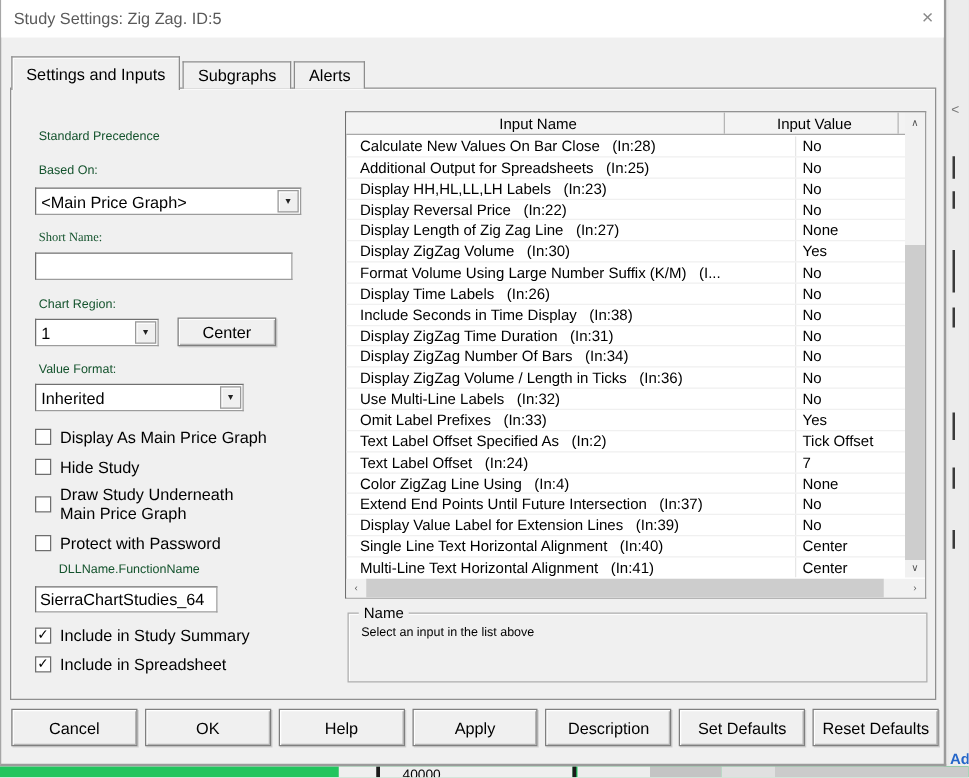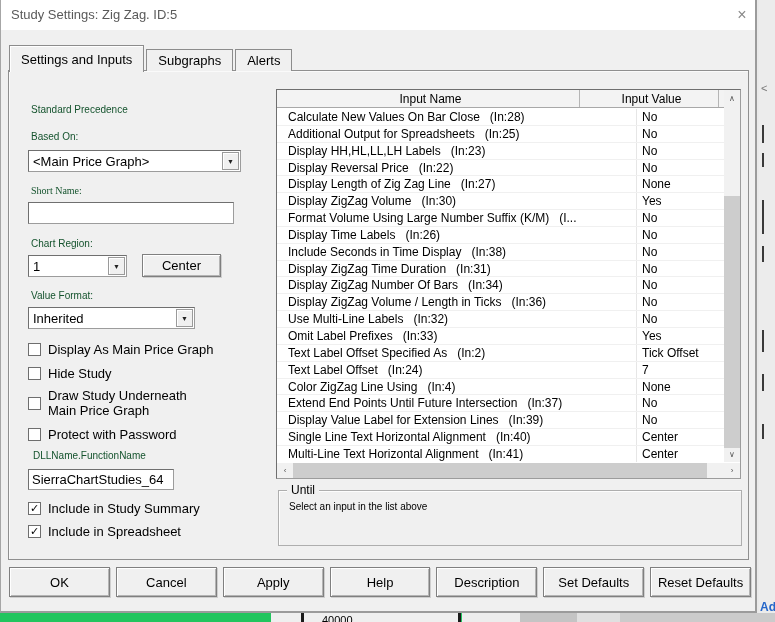--- a/index.html
+++ b/index.html
@@ -176,21 +176,21 @@
       </div>
       <div class="cb" style="left:19px;top:317px;width:210px;">
         <span class="box"></span>
         <span class="cblabel" style="width:165px;">Draw Study Underneath Main Price Graph</span>
       </div>
       <div class="cb" style="left:19px;top:356px;">
         <span class="box"></span>
         <span class="cblabel">Protect with Password</span>
       </div>
 
-      <span class="lbl" style="left:24px;top:379px;">DLLName.FunctionName</span>
+      <span class="lbl" style="left:38px;top:379px;">DLLName.FunctionName</span>
       <input class="txtinput" style="left: 19px; top: 398px; width: 146px; height: 21px;" value="SierraChartStudies_64">
 
       <div class="cb" style="left:19px;top:430px;">
         <span class="box"><span>✓</span></span>
         <span class="cblabel">Include in Study Summary</span>
       </div>
       <div class="cb" style="left:19px;top:453px;">
         <span class="box"><span>✓</span></span>
         <span class="cblabel">Include in Spreadsheet</span>
       </div>
@@ -313,38 +313,38 @@
           <div class="sbtn" style="top:356px;">∨</div>
         </div>
         <div class="hscroll">
           <div class="sbtn" style="left:0;">‹</div>
           <div class="thumb"></div>
           <div class="sbtn" style="right:0;">›</div>
         </div>
       </div>
 
       <div class="groupbox">
-        <span class="legend">Until</span>
+        <span class="legend">Name</span>
         <span class="message">Select an input in the list above</span>
       </div>
 
     </div>
 
     <div class="btnbar">
       <div class="btn3d">
+          <span>Cancel</span>
+        </div>
+      <div class="btn3d">
           <span>OK</span>
         </div>
       <div class="btn3d">
-          <span>Cancel</span>
+          <span>Help</span>
         </div>
       <div class="btn3d">
           <span>Apply</span>
-        </div>
-      <div class="btn3d">
-          <span>Help</span>
         </div>
       <div class="btn3d">
           <span>Description</span>
         </div>
       <div class="btn3d">
           <span>Set Defaults</span>
         </div>
       <div class="btn3d">
           <span>Reset Defaults</span>
         </div>

